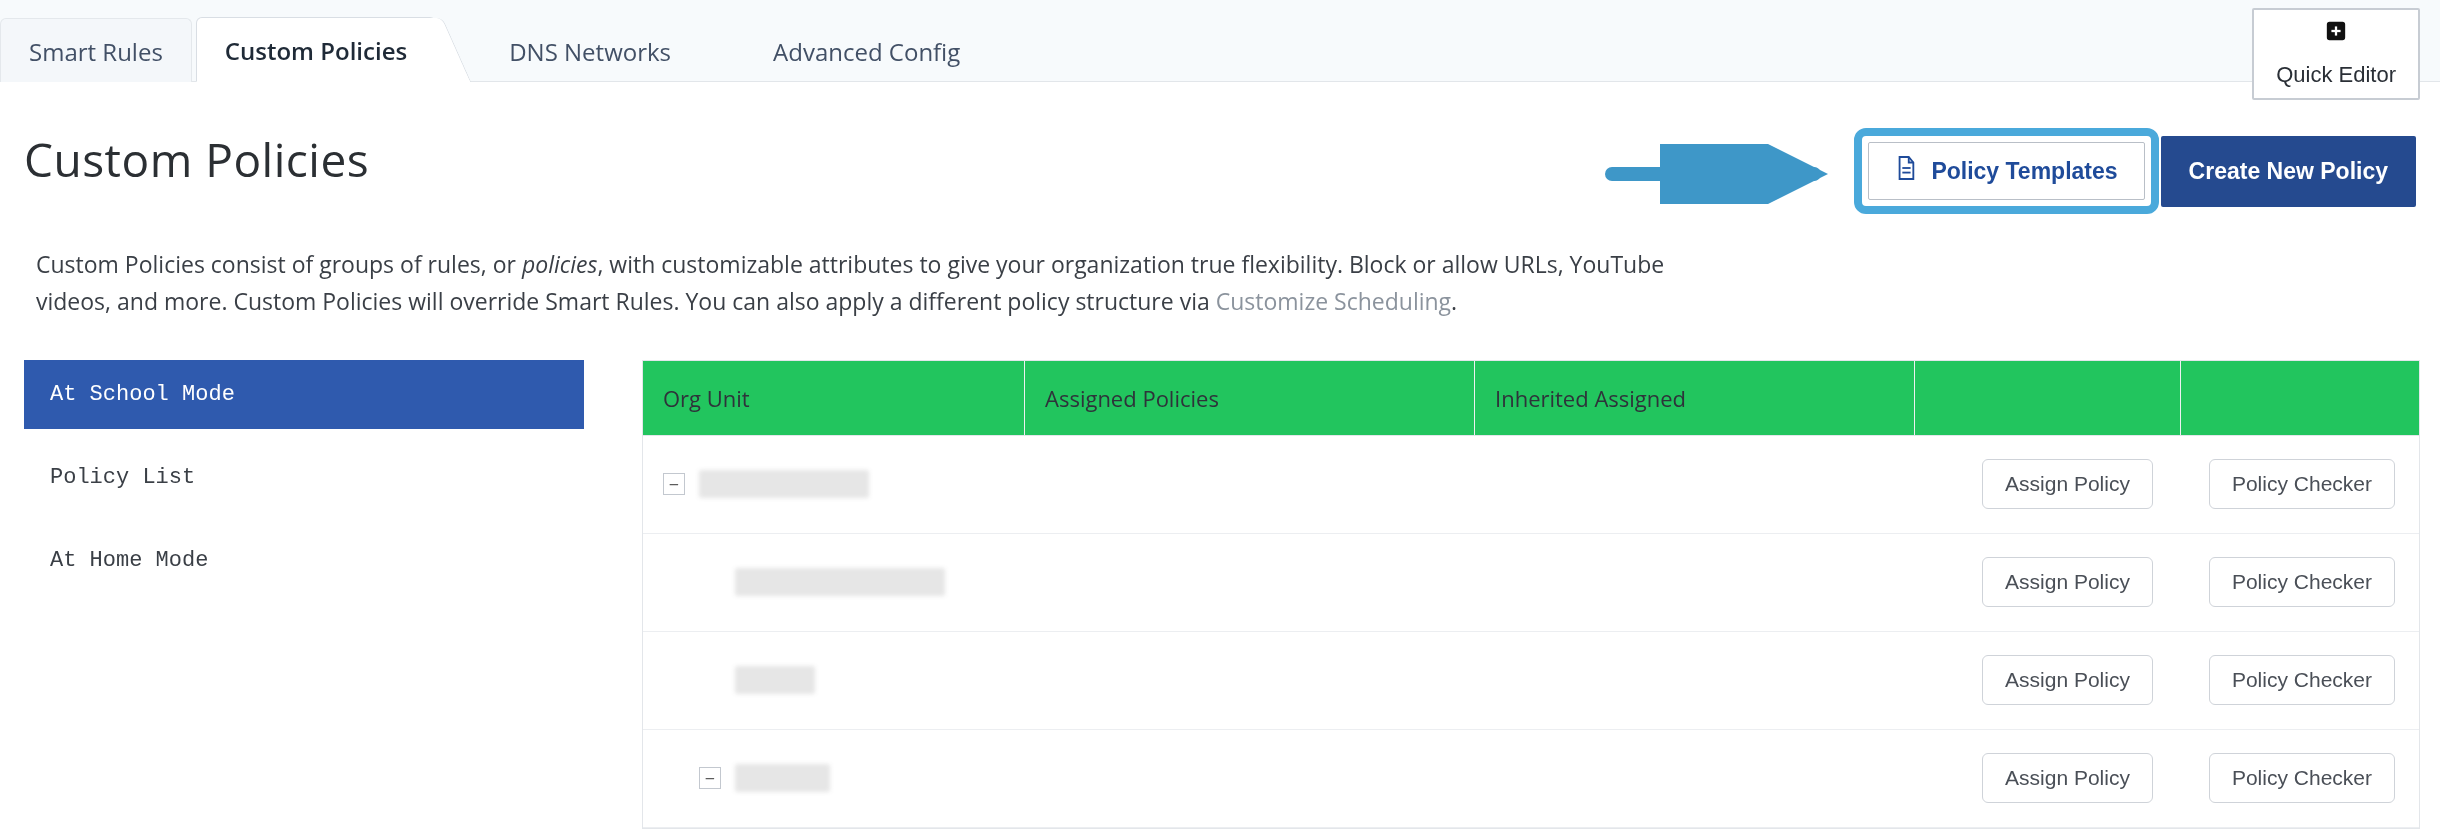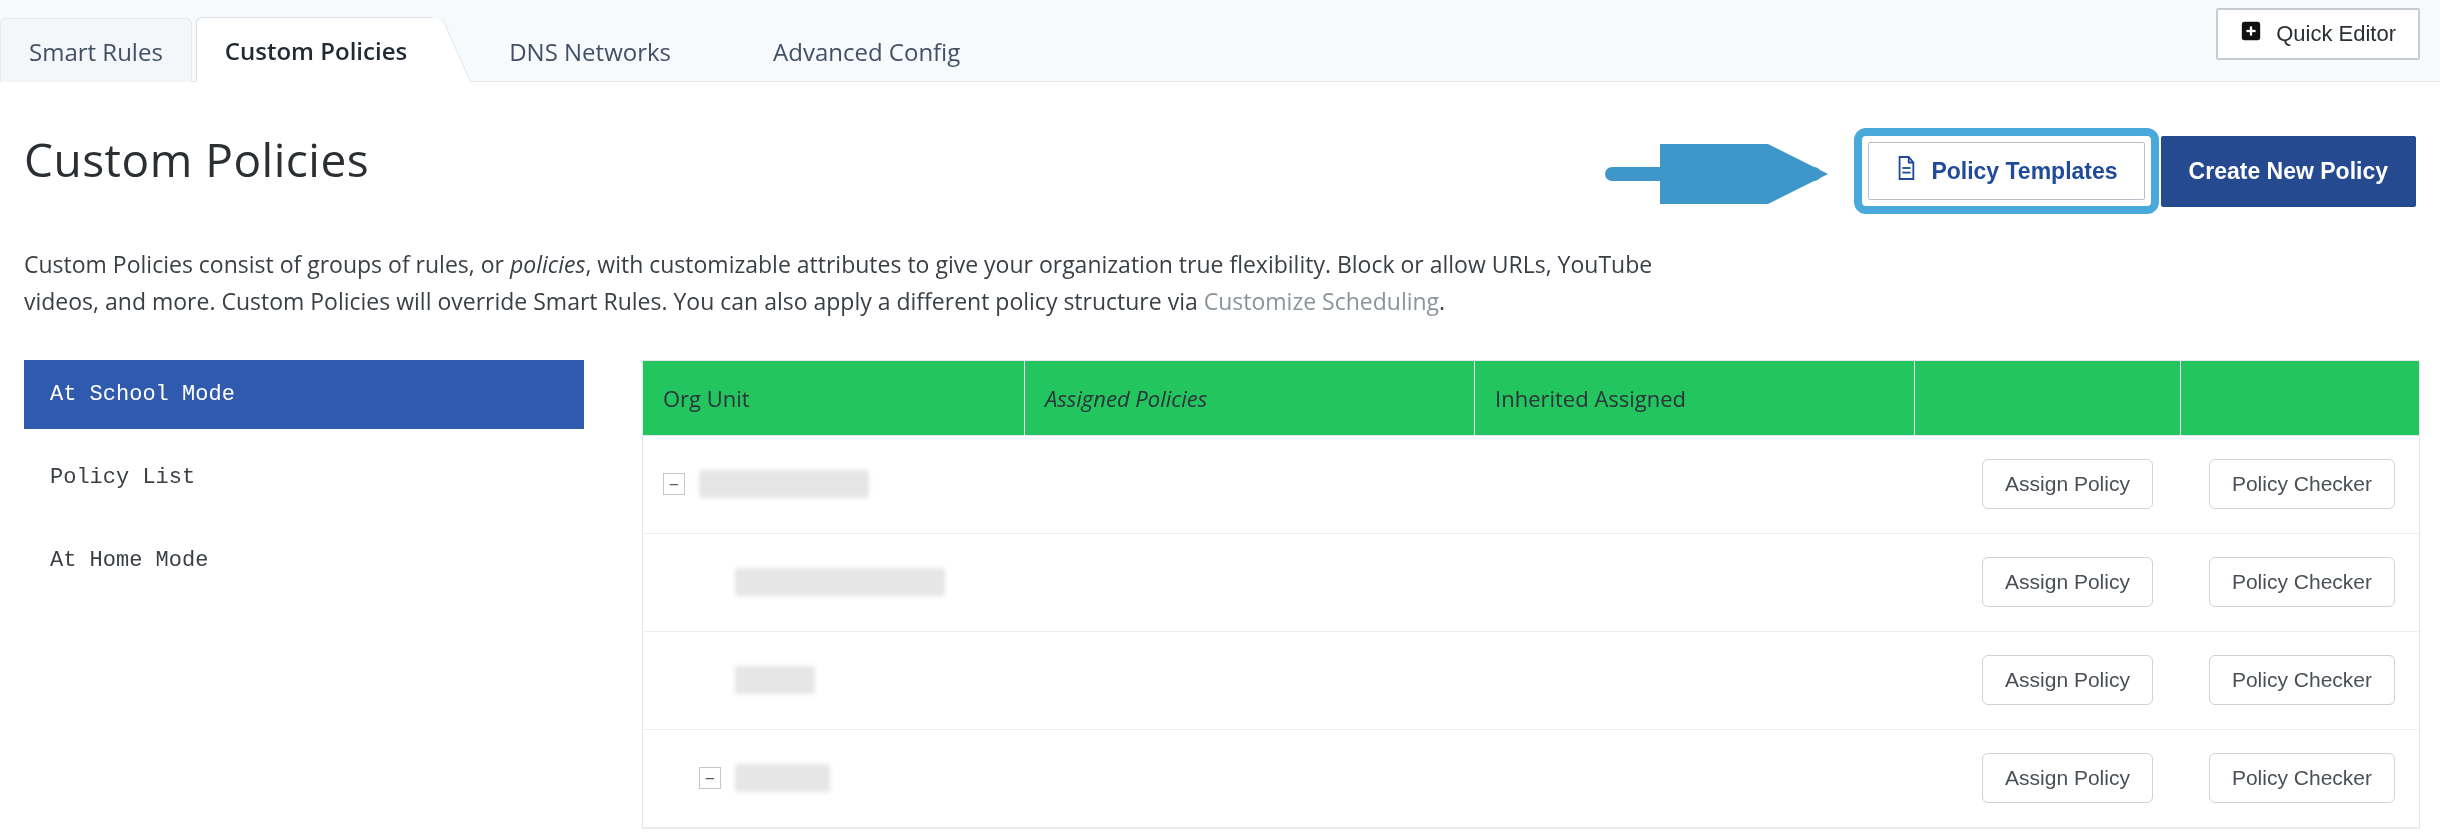--- a/index.html
+++ b/index.html
@@ -71,20 +71,21 @@
     display: flex;
     align-items: center;
     gap: 14px;
     border: 2px solid #c7ccd3;
     background: #ffffff;
     padding: 10px 22px;
     font-size: 22px;
     color: #2a2f36;
     cursor: pointer;
     border-radius: 2px;
+    flex-direction: column;
   }
   .quick-editor-btn svg { width: 22px; height: 22px; }
 
   
   .page-header {
     display: flex;
     justify-content: space-between;
     align-items: flex-start;
     padding: 46px 24px 0 24px;
   }
@@ -133,21 +134,21 @@
   }
   .callout-arrow {
     position: absolute;
     left: -250px;
     top: 16px;
   }
   .callout-arrow svg { width: 230px; height: 60px; }
 
   
   .description {
-    padding: 32px 24px 0 24px;
+    padding: 32px 24px 0 36px;
     max-width: 1700px;
     color: #3a3f46;
     font-size: 23px;
     line-height: 1.6;
   }
   .description em { font-style: italic; }
   .description .link {
     color: #8b939d;
     cursor: pointer;
   }
@@ -187,21 +188,21 @@
     background: #22c55e;
     border-bottom: 1px solid #e3e6ea;
   }
   .th {
     padding: 22px 20px;
     font-size: 22px;
     color: #2e333a;
     border-right: 1px solid #eef0f2;
   }
   .th.org { flex: 0 0 382px; }
-  .th.assigned { flex: 0 0 450px; font-style: italic; }
+  .th.assigned { flex: 0 0 450px; }
   .th.inherited { flex: 0 0 440px; }
   .th.spacer1 { flex: 1; border-right: 1px solid #eef0f2; }
   .th.spacer2 { flex: 0 0 238px; border-right: none; }
 
   .table-body .row {
     display: flex;
     align-items: center;
     border-bottom: 1px solid #eceef1;
     min-height: 98px;
     padding: 0 20px 0 20px;

